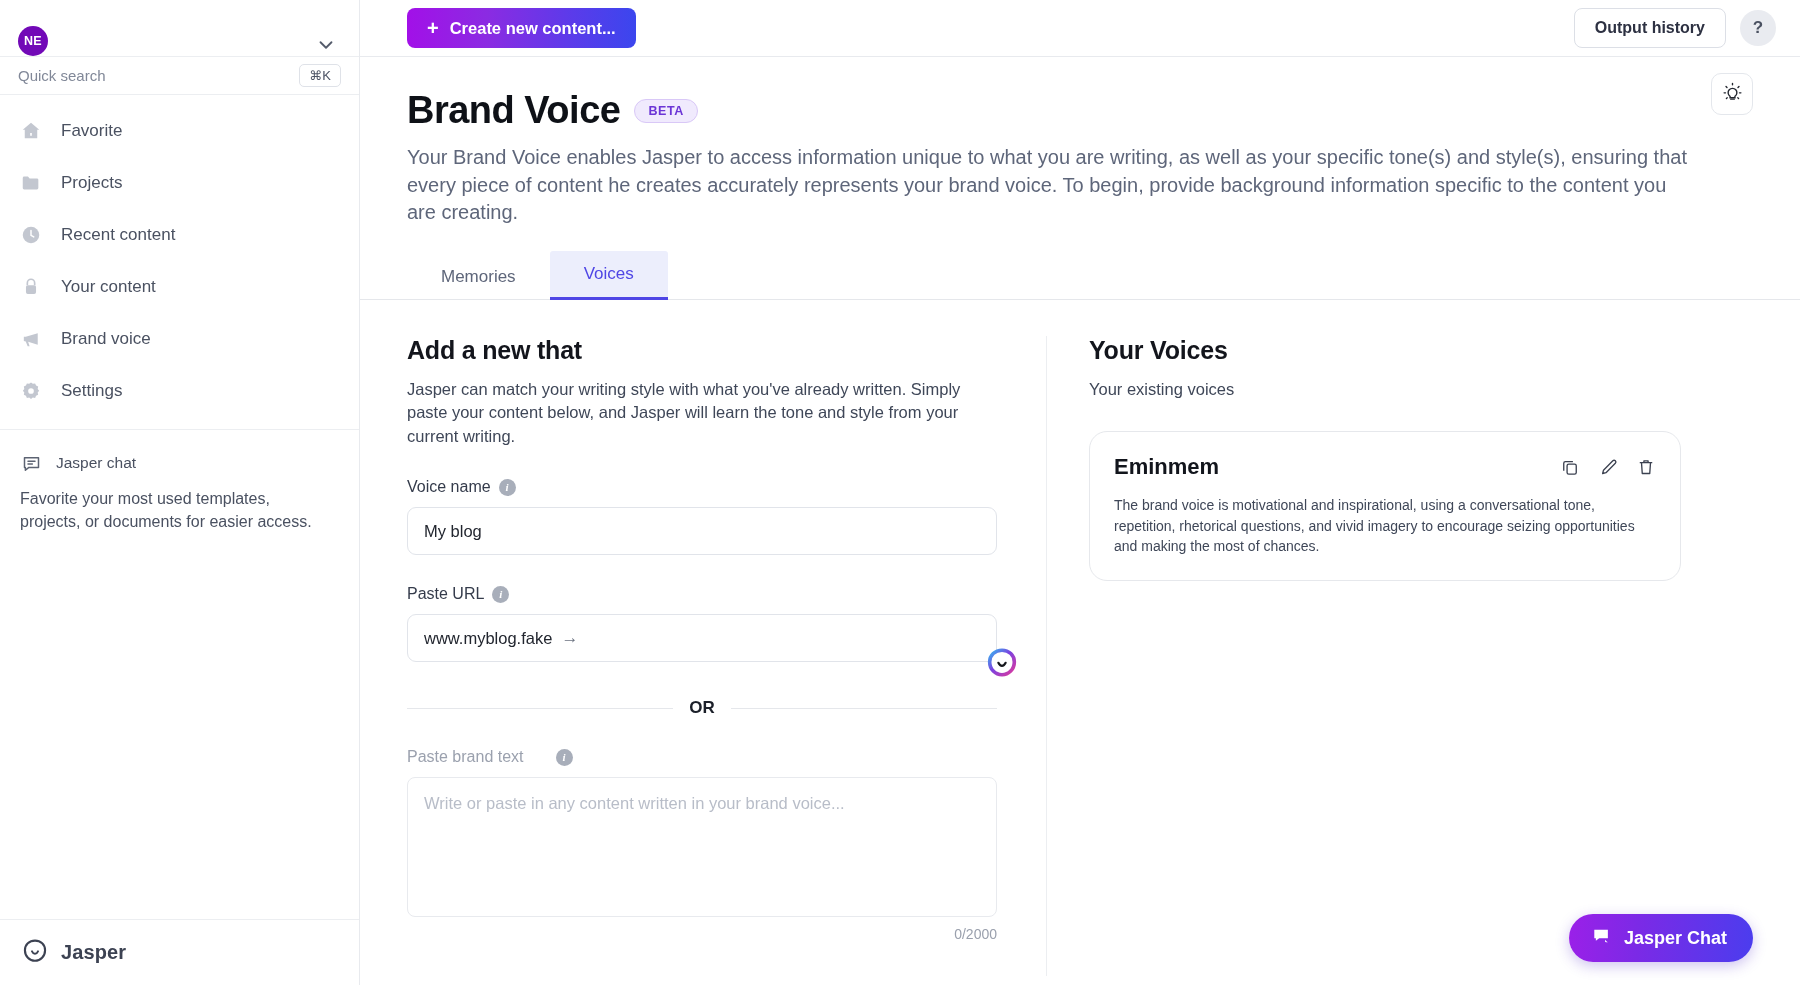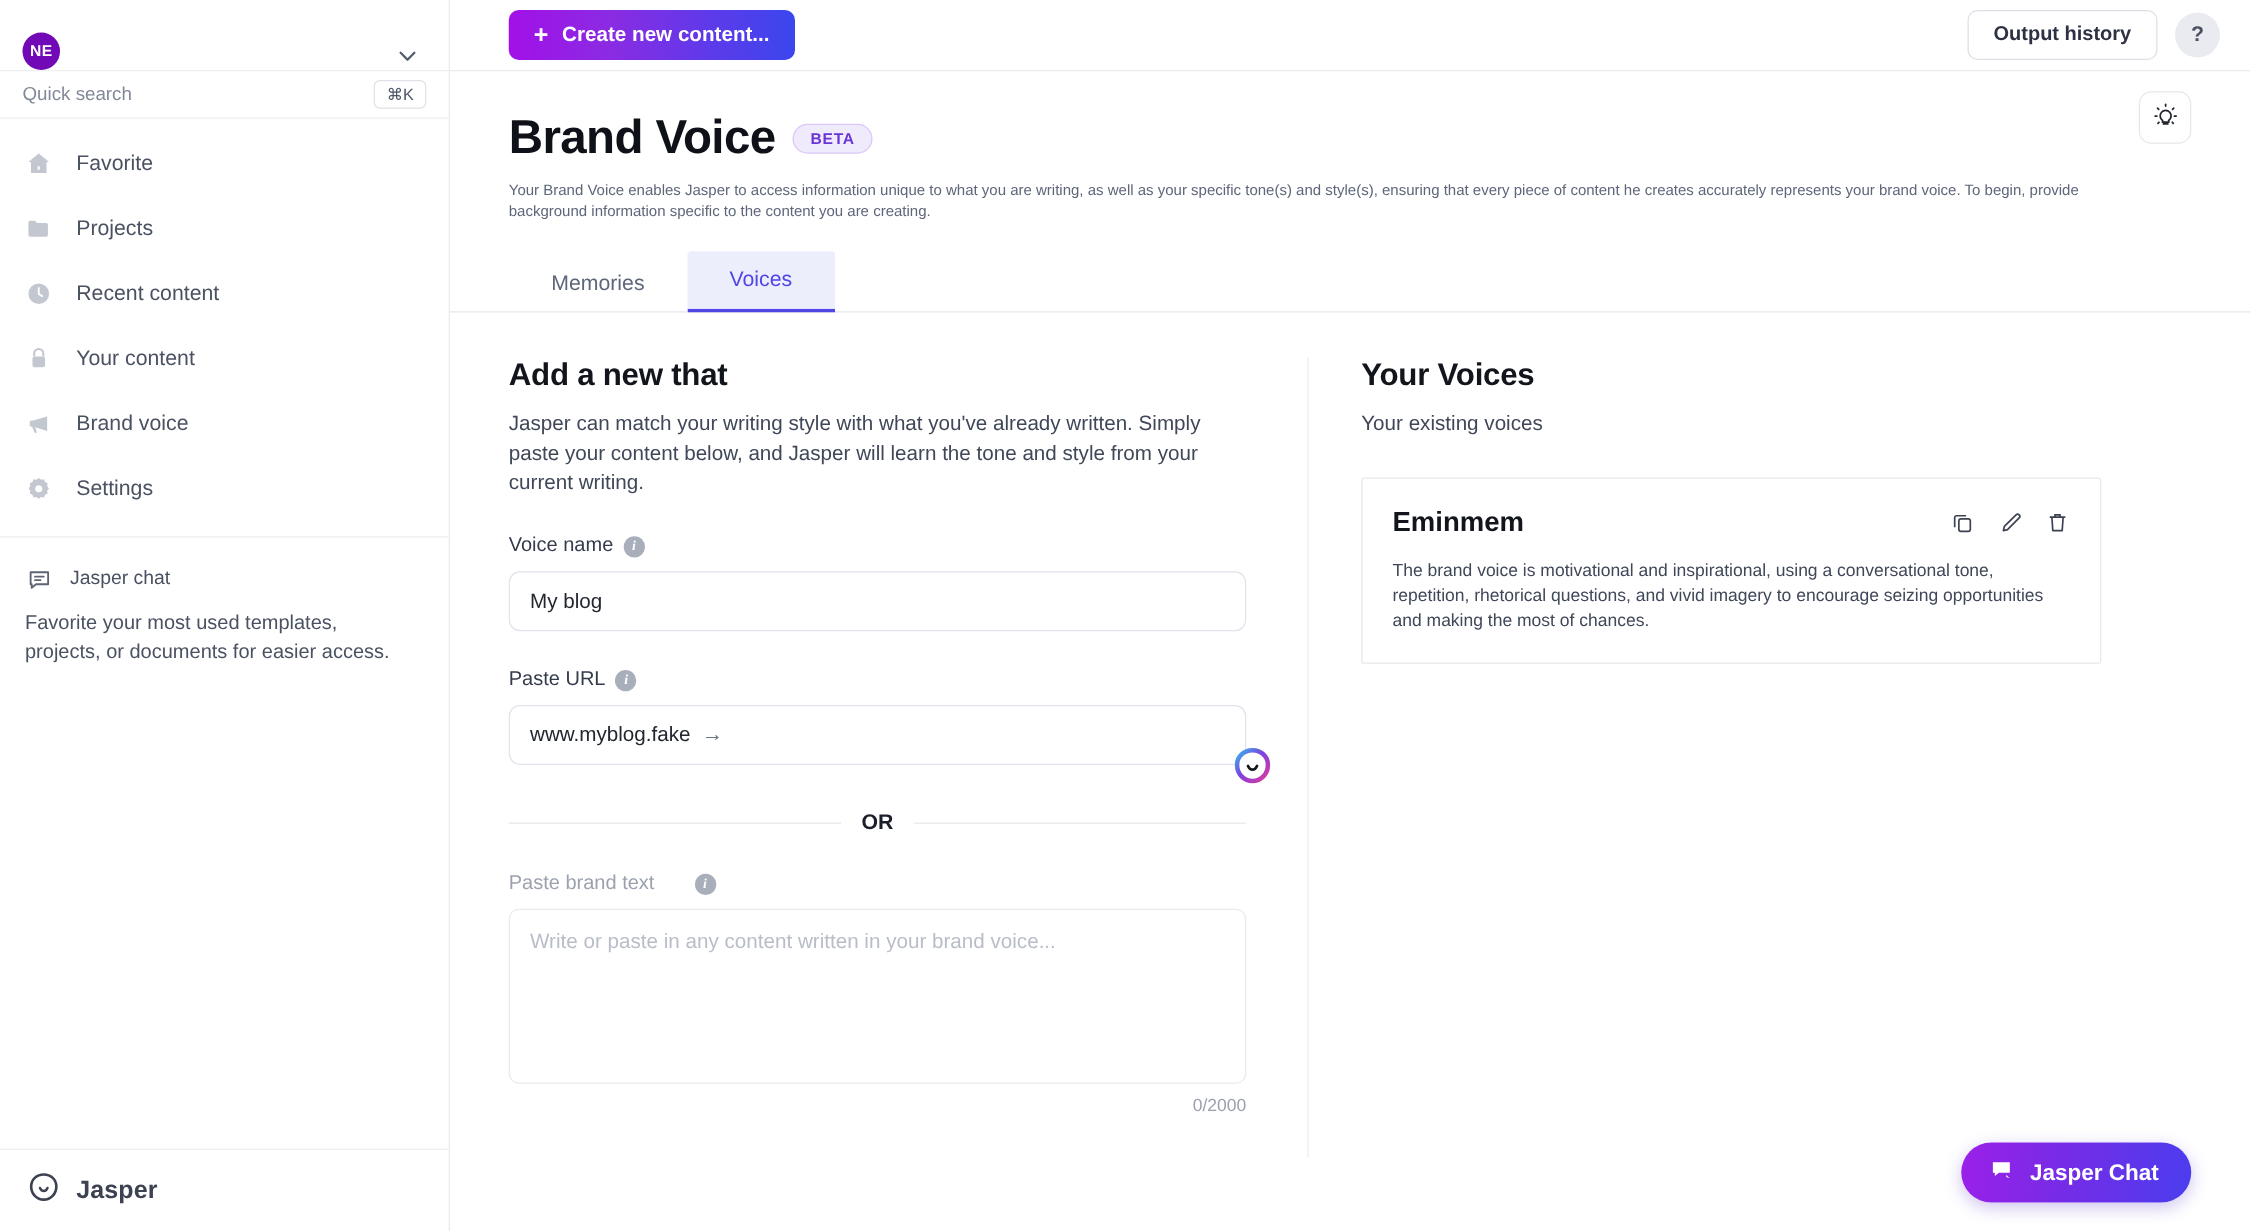--- a/index.html
+++ b/index.html
@@ -98,21 +98,21 @@
   .content { flex: 1 1 auto; position: relative; overflow: hidden; }
   .hdr { padding: 32px 47px 0 47px; position: relative; }
   .title-row { display:flex; align-items:center; gap: 14px; }
   h1.ptitle { font-size: 38px; font-weight: bold; color: #0e1117; letter-spacing: -.5px; }
   .beta {
     background: #f0eafd; color: #6b35d6; border: 1px solid #d9c8f7;
     border-radius: 999px; padding: 4px 13px 4px 13px;
     font-size: 12.5px; font-weight: bold; letter-spacing: .6px;
   }
   .pdesc {
-    margin-top: 12px; font-size: 12px; line-height: 1.38;
+    margin-top: 12px; font-size: 20px; line-height: 1.38;
     color: #5e667a; max-width: 1290px;
   }
   .bulb-btn {
     position: absolute; right: 47px; top: 16px;
     width: 42px; height: 42px; border-radius: 10px;
     border: 1px solid #e4e7ec; background:#fff; cursor:pointer;
     display:flex; align-items:center; justify-content:center;
   }
 
   .tabs { margin-top: 24px; padding: 0 47px; display:flex; align-items: flex-end; position: relative;}
@@ -162,21 +162,21 @@
 
   .ta {
     margin-top: 11px; width: 590px; height: 140px;
     border: 1px solid #e8eaee; border-radius: 8px; background: #fff;
     padding: 14px 16px; font-size: 16.5px; color: #b8bdc8;
     line-height: 1.4;
   }
   .counter { width: 590px; text-align: right; margin-top: 9px; font-size: 14px; color: #9aa0ad; }
 
   .voice-card {
-    margin-top: 30px; border: 1px solid #e6e8ec; border-radius: 2px;
+    margin-top: 30px; border: 1px solid #e6e8ec; border-radius: 18px;
     padding: 22px 24px 24px 24px; background:#fff; max-width: 592px;
   }
   .vc-head { display:flex; align-items:center; }
   .vc-title { font-size: 22px; font-weight: bold; color: #12151c; }
   .vc-actions { margin-left:auto; display:flex; align-items:center; gap: 18px; }
   .vc-actions span { color:#3b4150; cursor:pointer; display:flex; }
   .vc-body { margin-top: 15px; font-size: 14px; line-height: 1.45; color: #3f4758; }
 
   .fab {
     position: absolute; right: 47px; bottom: 23px;

